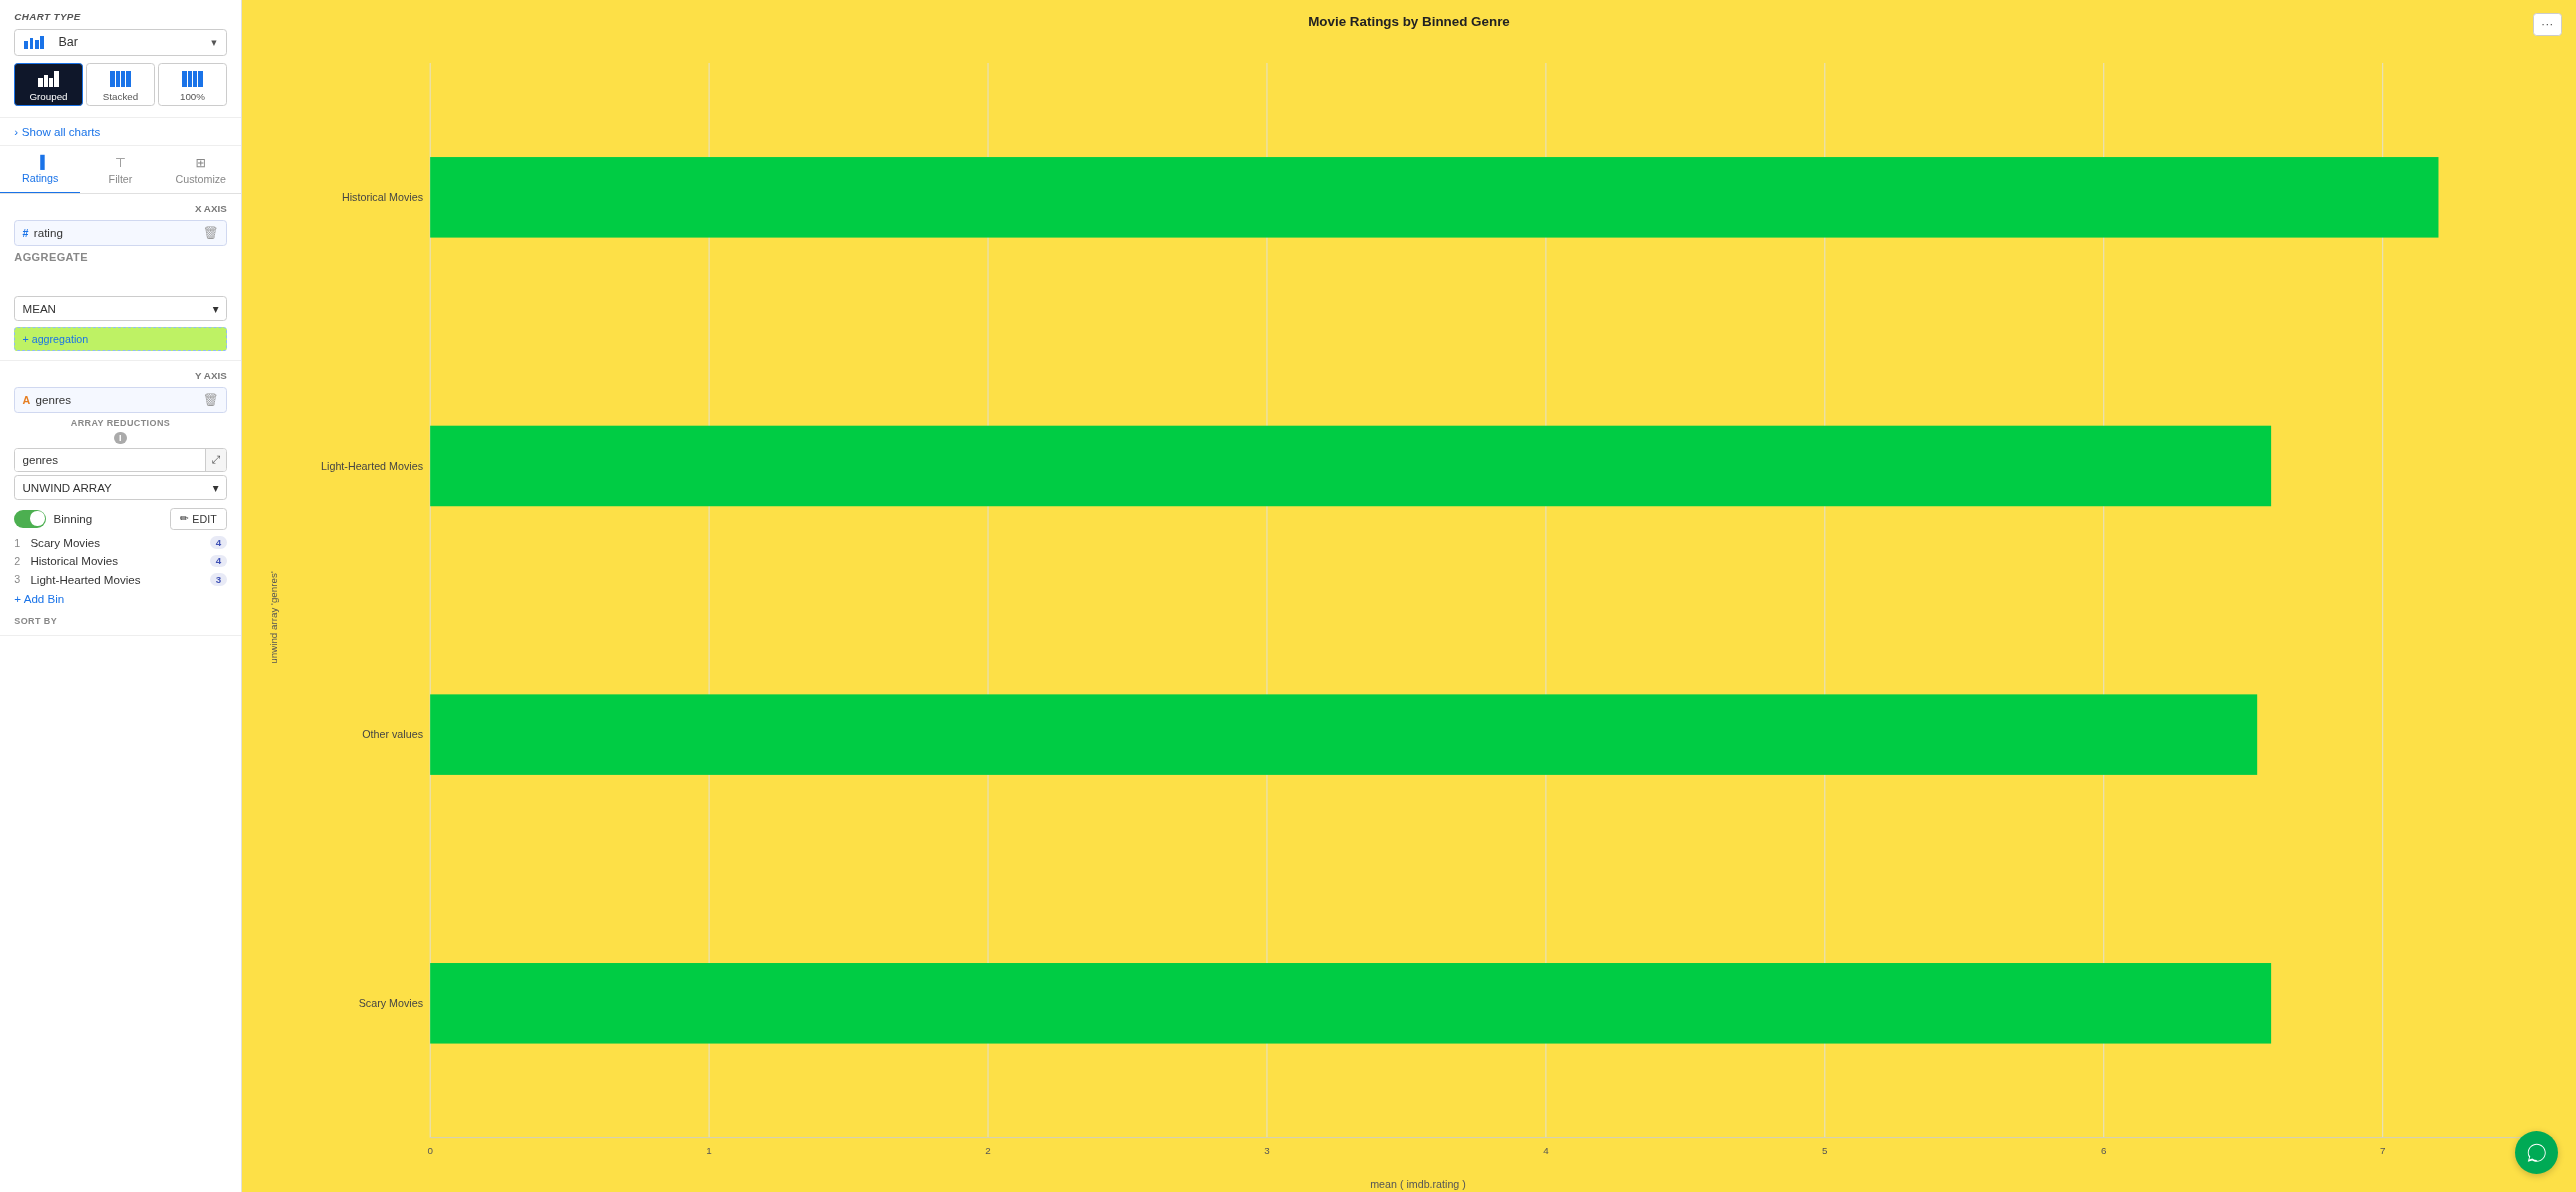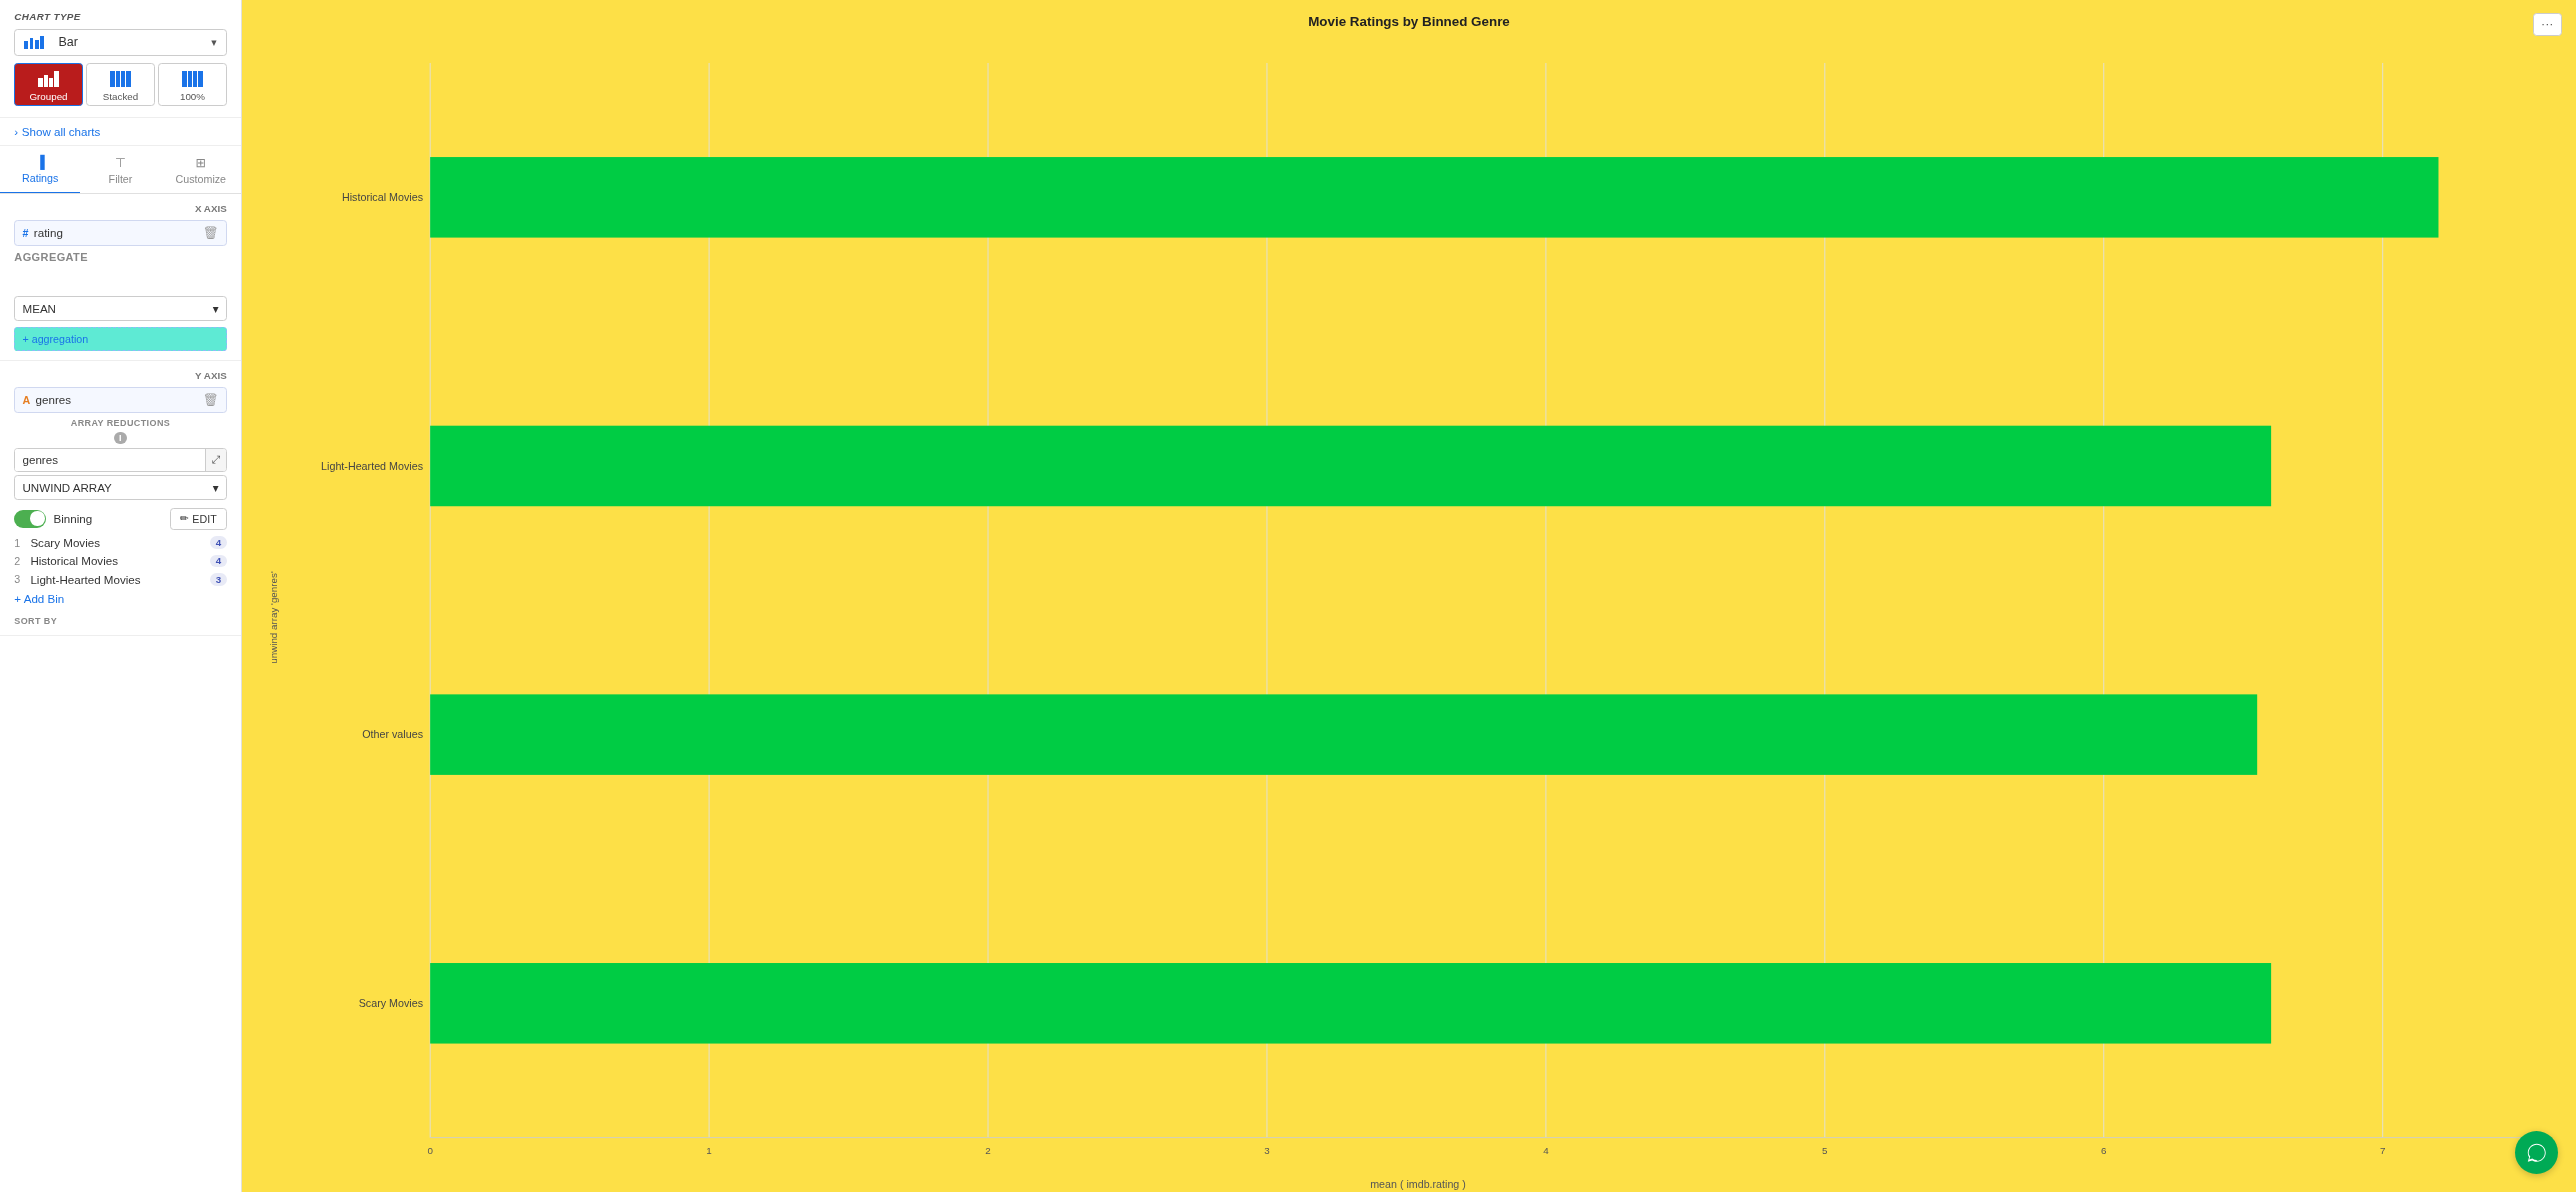--- a/index.html
+++ b/index.html
@@ -89,21 +89,21 @@
       border: 0.9px solid #ccc;
       border-radius: 3.6px;
       cursor: pointer;
       background: #fff;
       font-size: 9.8px;
       color: #555;
       gap: 3.6px;
     }
 
     .bar-type-btn.active {
-      background: #b91c1c;
+      background: #0f172a;
       border-color: #1a73e8;
       color: #fff;
     }
 
     .bar-type-btn .mini-bars {
       display: flex;
       align-items: flex-end;
       gap: 0.9px;
       height: 18px;
     }
@@ -223,21 +223,21 @@
       display: flex;
       align-items: center;
       gap: 3.6px;
       color: #1a73e8;
       font-size: 10.7px;
       margin-top: 5.4px;
       cursor: pointer;
       border: 0.9px dashed #90baf9;
       border-radius: 3.6px;
       padding: 5.4px 7.2px;
-      background: #5eead4;
+      background: #bef264;
     }
 
     
     .array-reductions-label {
       font-size: 9px;
       font-weight: 600;
       color: #888;
       text-transform: uppercase;
       margin: 5.4px 0 3.6px;
       letter-spacing: 0.4px;

